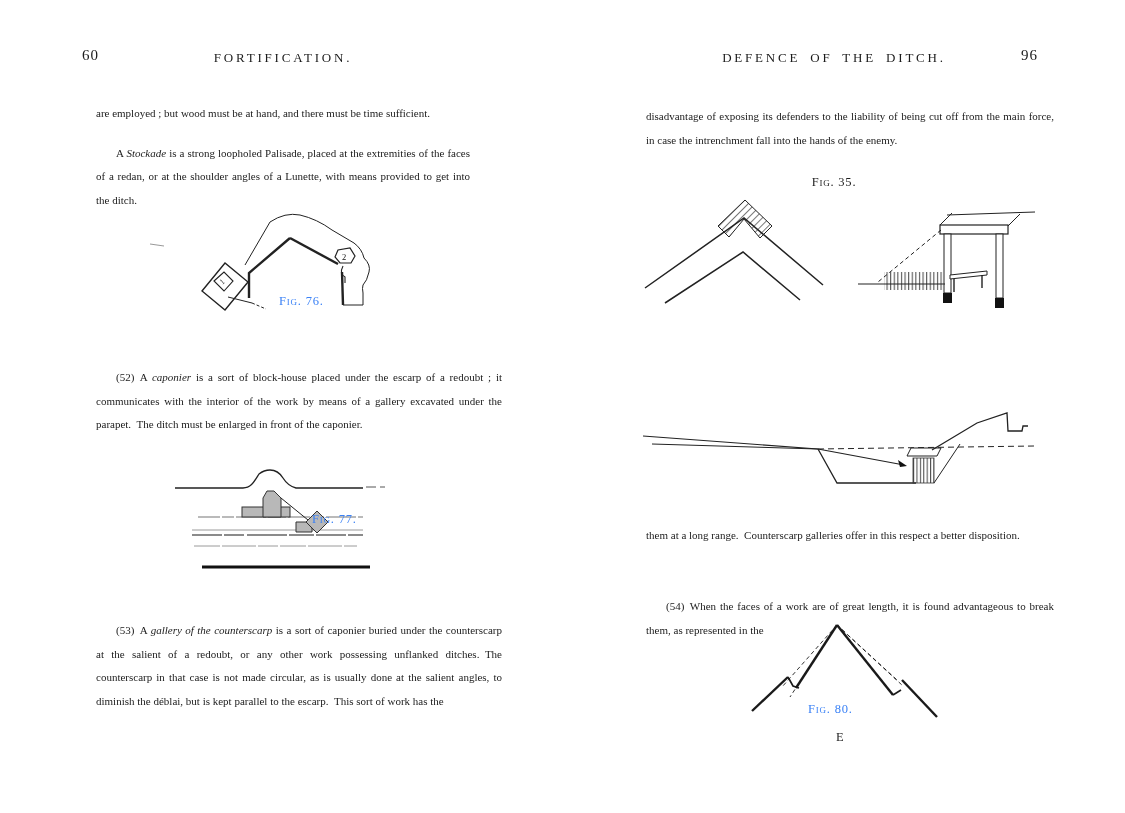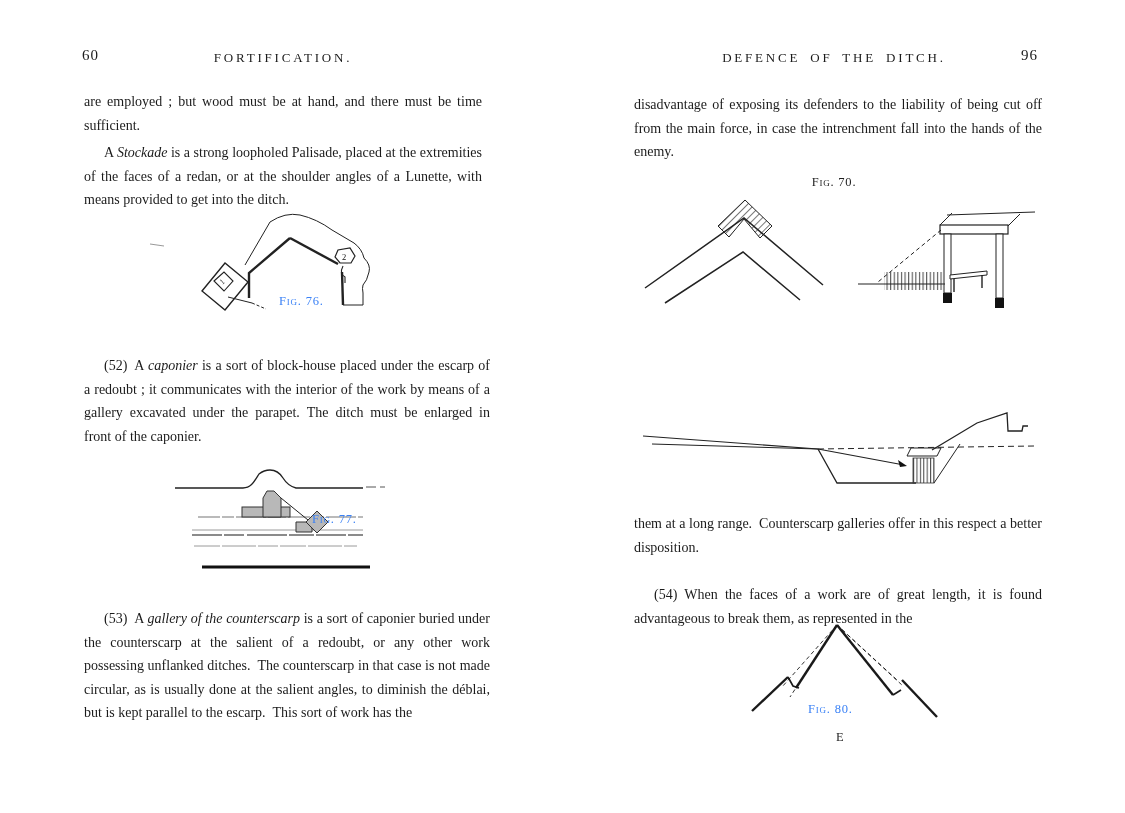--- a/index.html
+++ b/index.html
@@ -7,21 +7,21 @@
     position:relative;width:1125px;height:813px;background:#ffffff;
     font-family:"Liberation Serif", serif;color:#1b1b1b;overflow:hidden;
   }
   .page{position:absolute;top:0;height:678px;}
   .pagenum{position:absolute;top:47px;font-size:15px;letter-spacing:1px;}
   .running{
     position:absolute;top:50px;left:0;right:0;text-align:center;
     font-size:13px;letter-spacing:2.8px;word-spacing:4px;
   }
   .abs{position:absolute;left:0;width:100%;}
-  p{margin:4px;font-size:14px;line-height:23.5px;text-align:justify;text-justify:inter-word;}
+  p{margin:16px;font-size:11px;line-height:23.5px;text-align:justify;text-justify:inter-word;}
   p.ind{text-indent:20px;}
   i{font-style:italic;}
   figure{position:absolute;margin:0;left:0;}
   svg{display:block;}
   .figcap{
     position:absolute;font-variant:small-caps;font-size:12.5px;
     letter-spacing:0.8px;color:#3b82f6;white-space:nowrap;
   }
   .figcap-line{
     position:absolute;left:0;right:0;text-align:center;
@@ -102,21 +102,21 @@
 
   </section>
 
   <section class="page" style="left:630px;width:408px;">
 
     <div class="running">DEFENCE OF THE DITCH.</div>
     <span class="pagenum" style="right:0;">96</span>
 
     <p class="abs" style="top:89px;">disadvantage of exposing its defenders to the liability of being cut off from the main force, in case the intrenchment fall into the hands of the enemy.</p>
 
-    <div class="figcap-line" style="top:175px;">Fig. 70.</div>
+    <div class="figcap-line" style="top:175px;">Fig. 35.</div>
 
     <figure style="top:194px;width:408px;height:128px;">
       <svg width="408" height="128" viewBox="0 0 408 128">
         <defs>
           <pattern id="diag78" width="5" height="5" patternUnits="userSpaceOnUse" patternTransform="rotate(45)">
             <line x1="0" y1="0" x2="0" y2="5" stroke="#555" stroke-width="1.6"></line>
           </pattern>
           <pattern id="vh78" width="3.6" height="18" patternUnits="userSpaceOnUse">
             <line x1="1.5" y1="0" x2="1.5" y2="18" stroke="#444" stroke-width="1"></line>
           </pattern>

